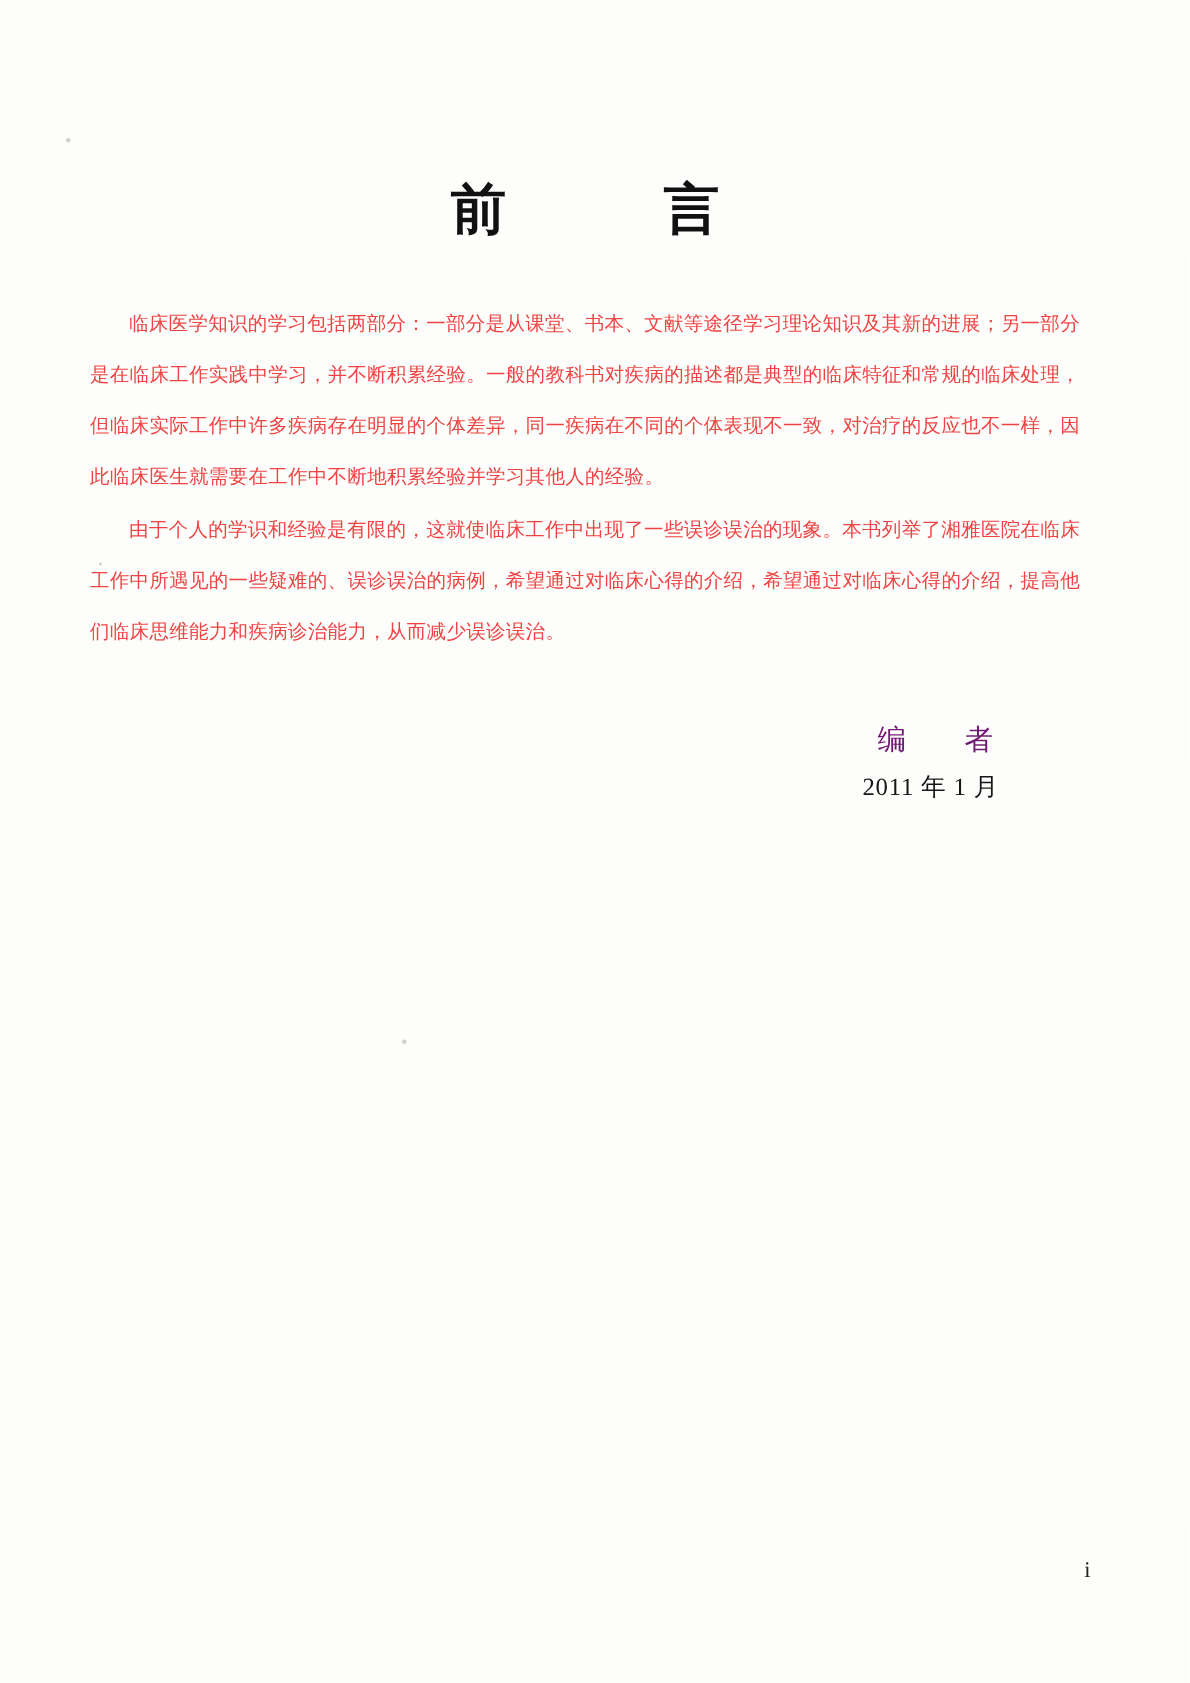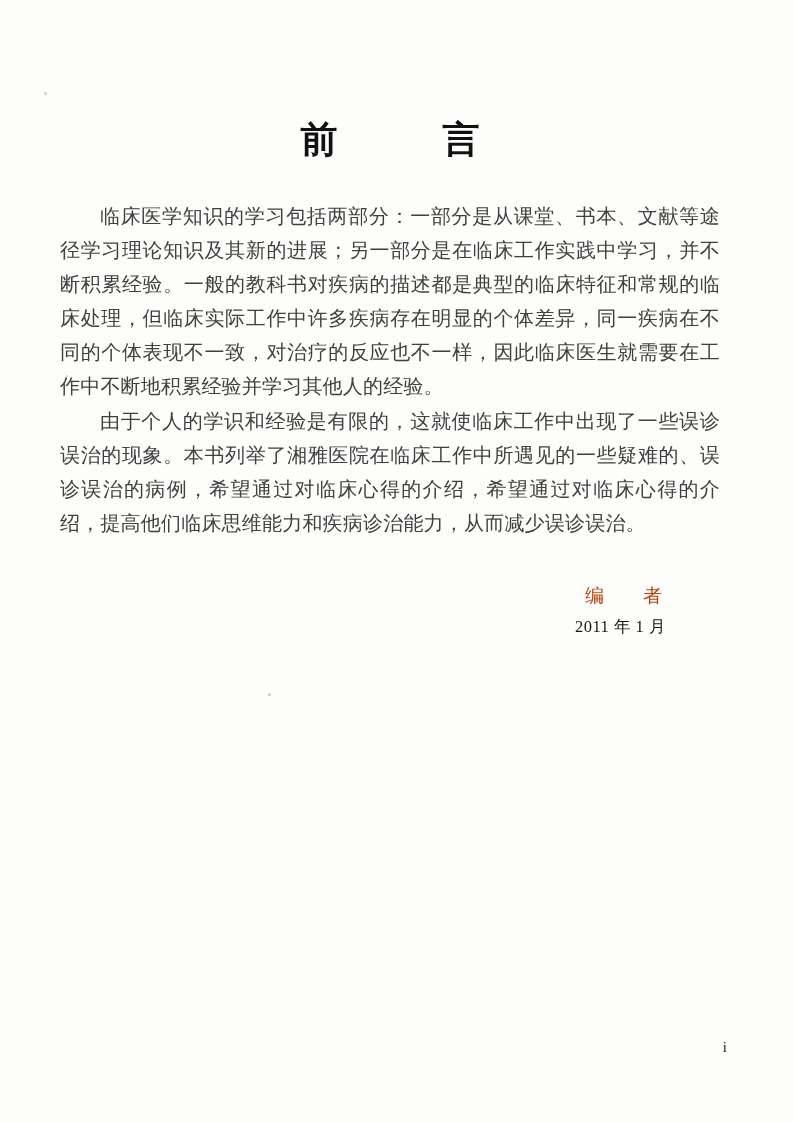--- a/index.html
+++ b/index.html
@@ -27,40 +27,40 @@
     font-family: "DejaVu Sans", sans-serif;
     font-weight: bold;
     font-size: 37px;
     letter-spacing: 34px;
     text-indent: 34px;
     color: #111;
     margin: 0 0 38px 0;
     line-height: 1.1;
   }
   .para {
-    font-size: 20px;
+    font-size: 13px;
     line-height: 34px;
     text-align: justify;
     text-justify: inter-ideograph;
     text-indent: 2em;
     margin: 0 0 1px 0;
     letter-spacing: 0.2px;
-    color: #404040;
+    color: #ef4444;
   }
   .signature {
     margin-top: 40px;
     text-align: right;
     padding-right: 48px;
   }
   .sign-author {
     font-size: 19px;
     letter-spacing: 10px;
     text-indent: 10px;
     line-height: 32px;
-    color: #c2410c;
+    color: #701a75;
   }
   .sign-date {
     font-size: 16.5px;
     line-height: 30px;
     letter-spacing: 0.5px;
     color: #171717;
     padding-right: 6px;
   }
   .folio {
     position: absolute;

